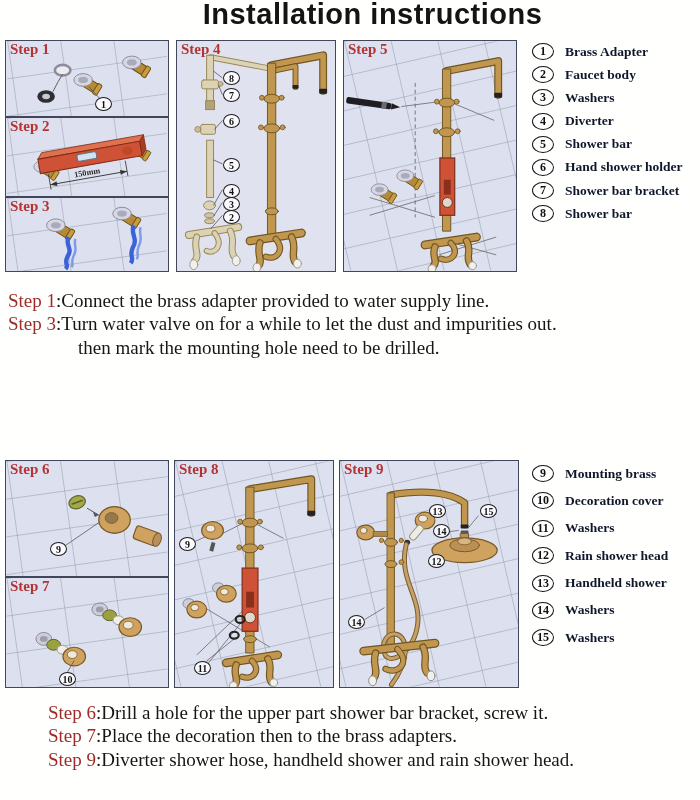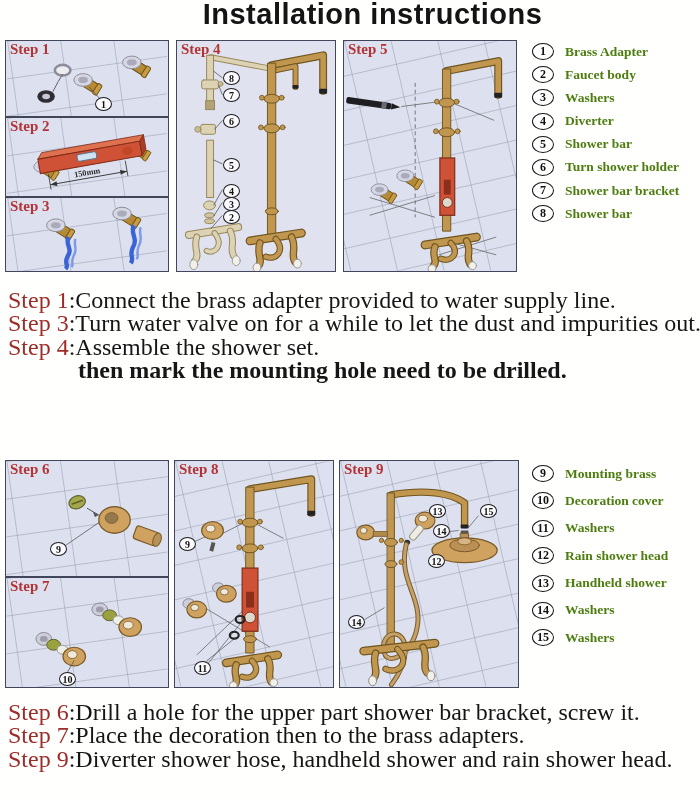--- a/index.html
+++ b/index.html
@@ -16,25 +16,25 @@
            background:rgba(252,252,255,.93);display:flex;align-items:center;justify-content:center;
            font-weight:bold;font-size:10px;color:#111;box-sizing:border-box;z-index:3;
            font-family:"Liberation Serif",serif;}
   .parts{position:absolute;}
   .part-row{display:flex;align-items:center;}
   .parts-top .part-row{margin-bottom:6.2px;}
   .parts-bot .part-row{margin-bottom:10.4px;}
   .part-num{flex:0 0 auto;width:22px;height:17px;border:1.8px solid #141414;border-radius:50%;
             display:flex;align-items:center;justify-content:center;font-weight:bold;font-size:12px;
             background:#fff;box-sizing:border-box;color:#111;}
-  .part-name{margin-left:11px;font-weight:bold;font-size:13.5px;color:#4d7c0f;white-space:nowrap;}
-  .instr{position:absolute;left:8px;font-size:24px;color:#161616;}
+  .part-name{margin-left:11px;font-weight:bold;font-size:13.5px;color:#0f172a;white-space:nowrap;}
+  .instr{position:absolute;left:8px;font-size:19px;color:#161616;}
   .instr p{margin:0;line-height:23.3px;white-space:nowrap;}
   .sred{color:#9e2b28;}
-  .cont{padding-left:70px;font-weight:bold;}
+  .cont{padding-left:70px;}
 </style>
 </head>
 <body>
 
 <div class="page">
 
   <svg width="0" height="0" style="position:absolute">
     <defs>
       <pattern id="tilesA" width="54" height="38" patternUnits="userSpaceOnUse" patternTransform="rotate(-8)">
         <path d="M0 0 H54 M0 0 V38" stroke="#8f95a8" stroke-width="1" fill="none"></path>
@@ -259,36 +259,35 @@
     <div class="part-row">
         <span class="part-num">4</span>
         <span class="part-name">Diverter</span>
       </div>
     <div class="part-row">
         <span class="part-num">5</span>
         <span class="part-name">Shower bar</span>
       </div>
     <div class="part-row">
         <span class="part-num">6</span>
-        <span class="part-name">Turn shower holder</span>
+        <span class="part-name">Hand shower holder</span>
       </div>
     <div class="part-row">
         <span class="part-num">7</span>
         <span class="part-name">Shower bar bracket</span>
       </div>
     <div class="part-row">
         <span class="part-num">8</span>
         <span class="part-name">Shower bar</span>
       </div>
   </div>
 
   <div class="instr" style="top:289px;">
     <p><span class="sred">Step 1</span><span>:Connect the brass adapter provided to water supply line.</span></p>
     <p><span class="sred">Step 3</span><span>:Turn water valve on for a while to let the dust  and impurities out.</span></p>
-    <p><span class="sred">Step 4</span><span>:Assemble the shower set.</span></p>
     <p class="cont"><span>then mark the mounting hole need to be  drilled.</span></p>
   </div>
 
   <div class="panel" style="left:5px;top:460px;width:164px;height:117px;">
     <svg viewBox="0 0 164 117">
       <rect width="164" height="117" fill="#dde1ef"></rect>
       <rect width="164" height="117" fill="url(#tilesA)"></rect>
       <g transform="rotate(-20 72 42)">
         <ellipse cx="72" cy="42" rx="8.5" ry="6.5" fill="#a3a84a" stroke="#5d612a" stroke-width="1.2"></ellipse>
         <line x1="66" y1="42" x2="78" y2="42" stroke="#5d612a" stroke-width="1.6"></line>
@@ -482,19 +481,19 @@
     <div class="part-row">
         <span class="part-num">14</span>
         <span class="part-name">Washers</span>
       </div>
     <div class="part-row">
         <span class="part-num">15</span>
         <span class="part-name">Washers</span>
       </div>
   </div>
 
-  <div class="instr" style="top:701px;">
+  <div class="instr" style="top:701px;margin-left:40px;">
     <p><span class="sred">Step 6</span><span>:Drill a hole for the upper part shower bar bracket, screw it.</span></p>
     <p><span class="sred">Step 7</span><span>:Place the decoration then to the brass adapters.</span></p>
     <p><span class="sred">Step 9</span><span>:Diverter shower hose, handheld shower and rain shower head.</span></p>
   </div>
 
 </div>
 
 </body></html>

